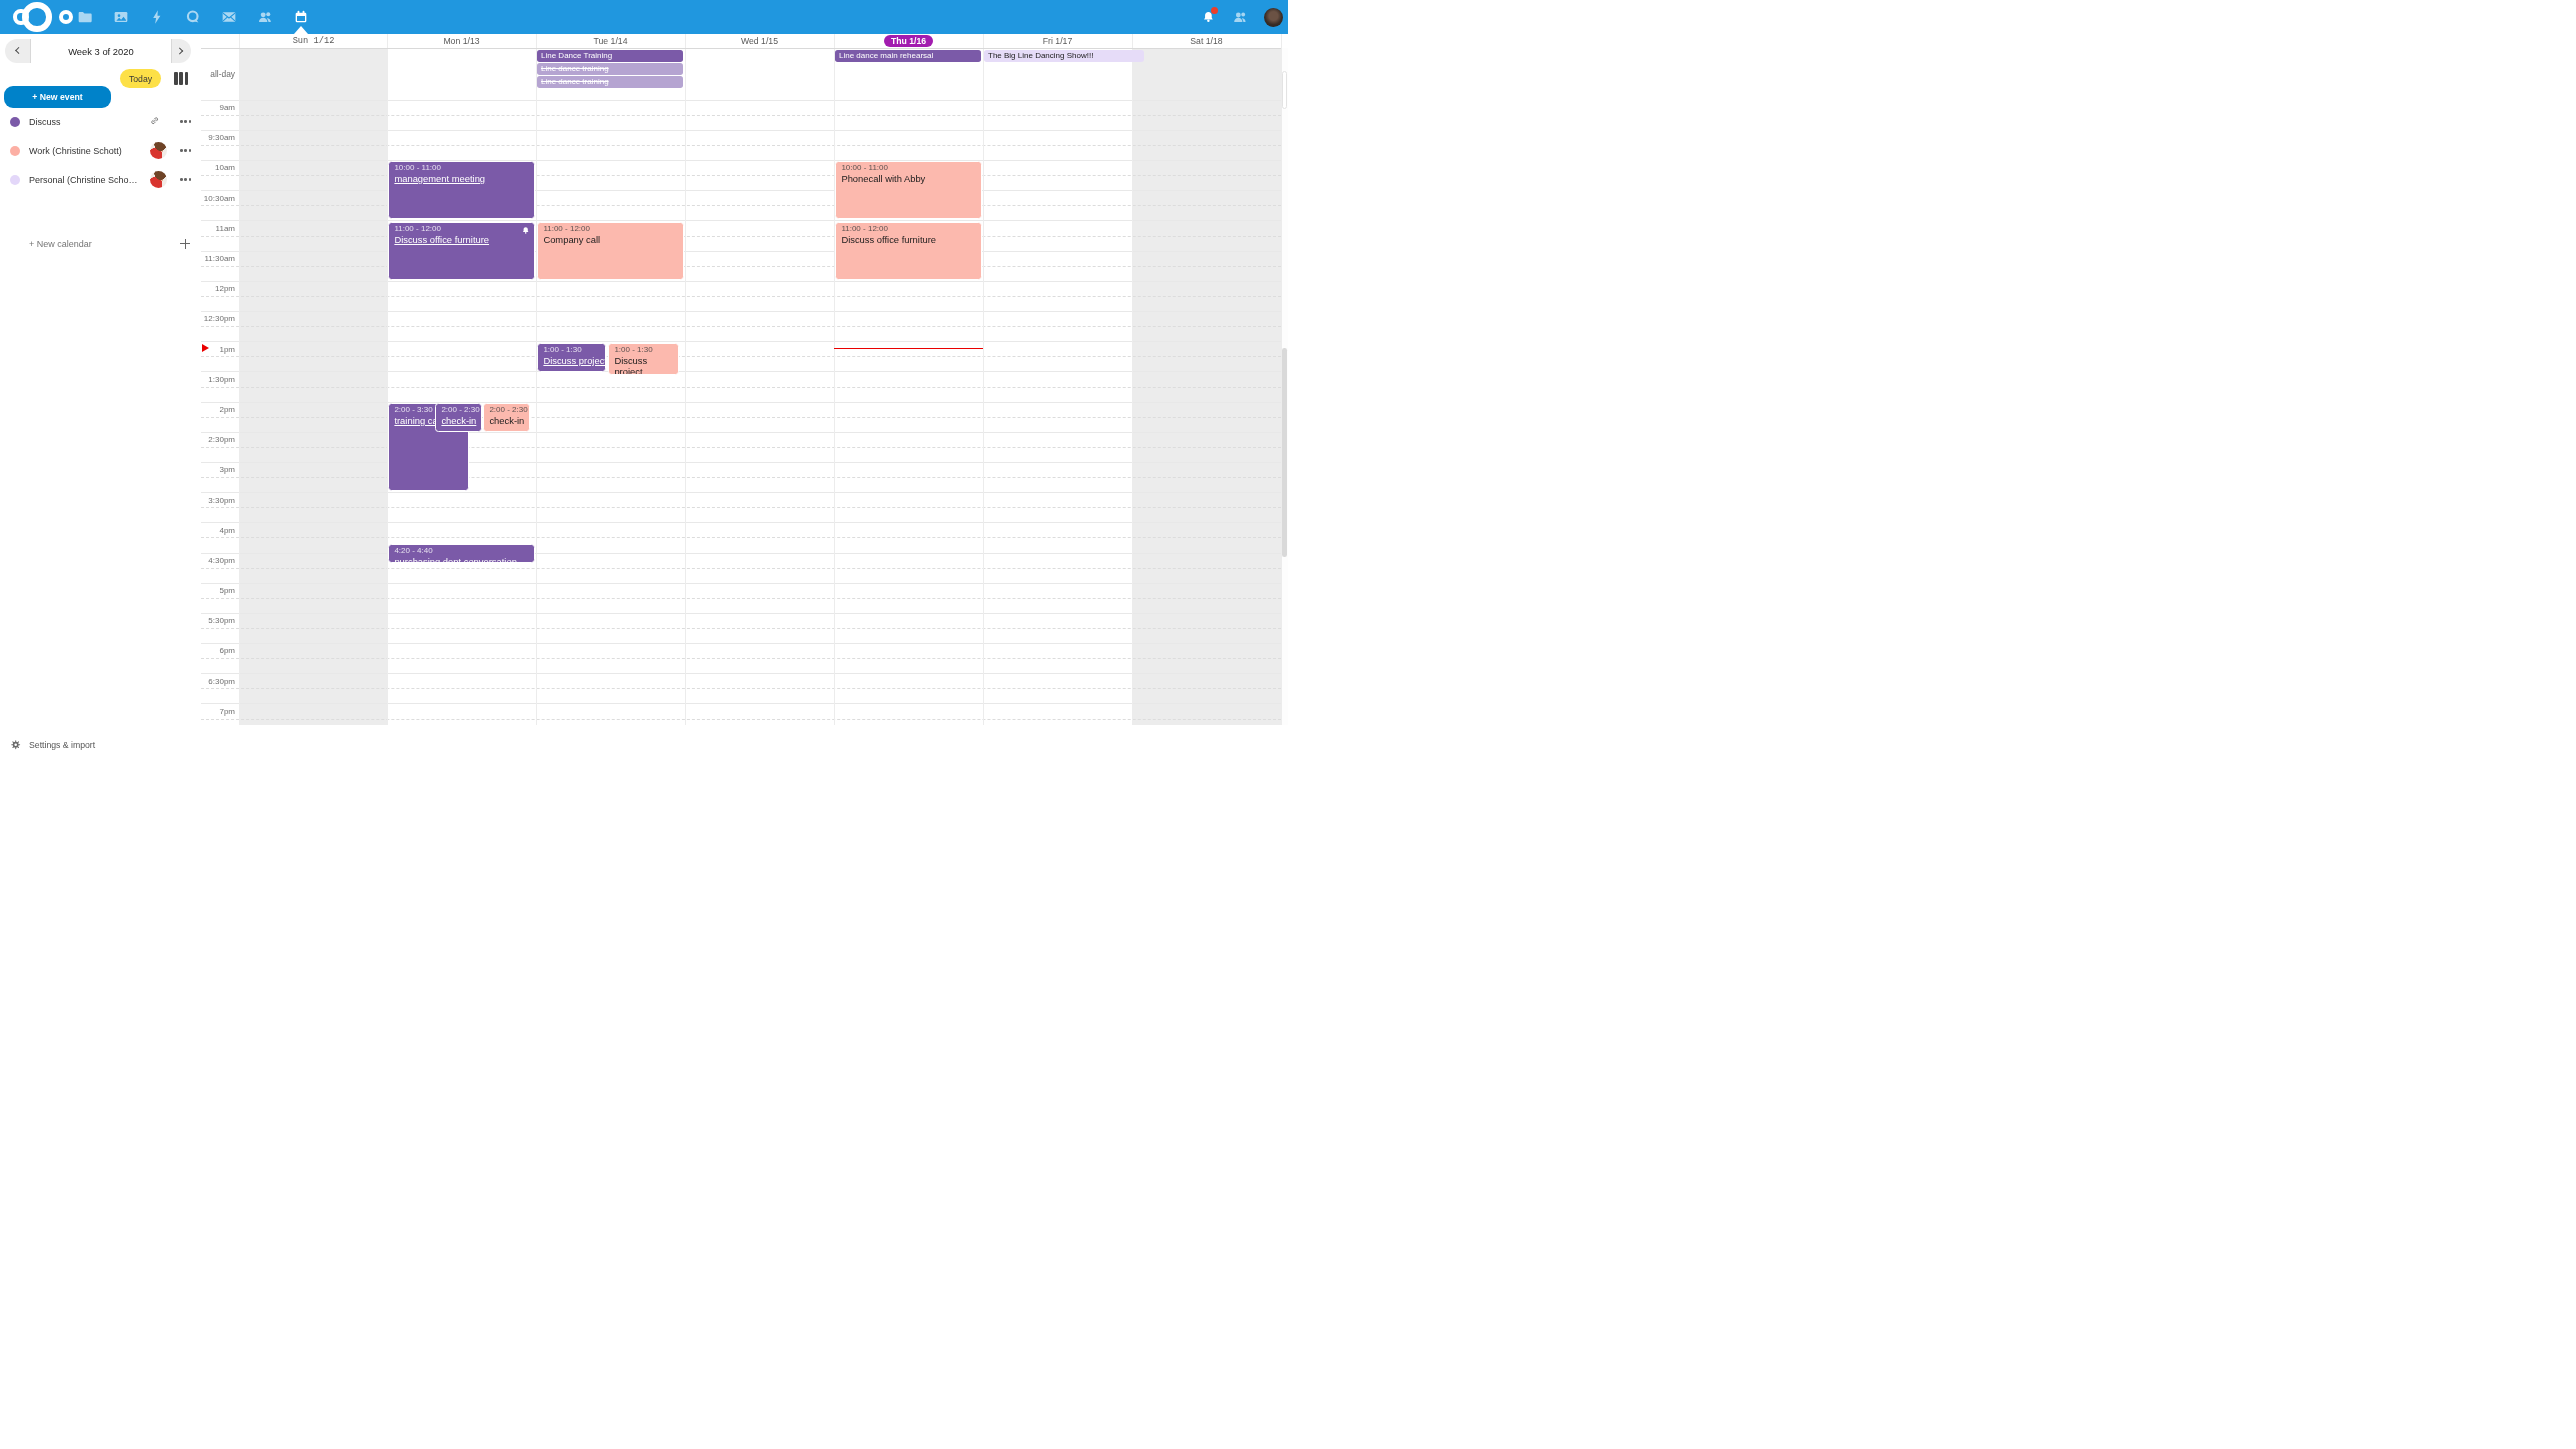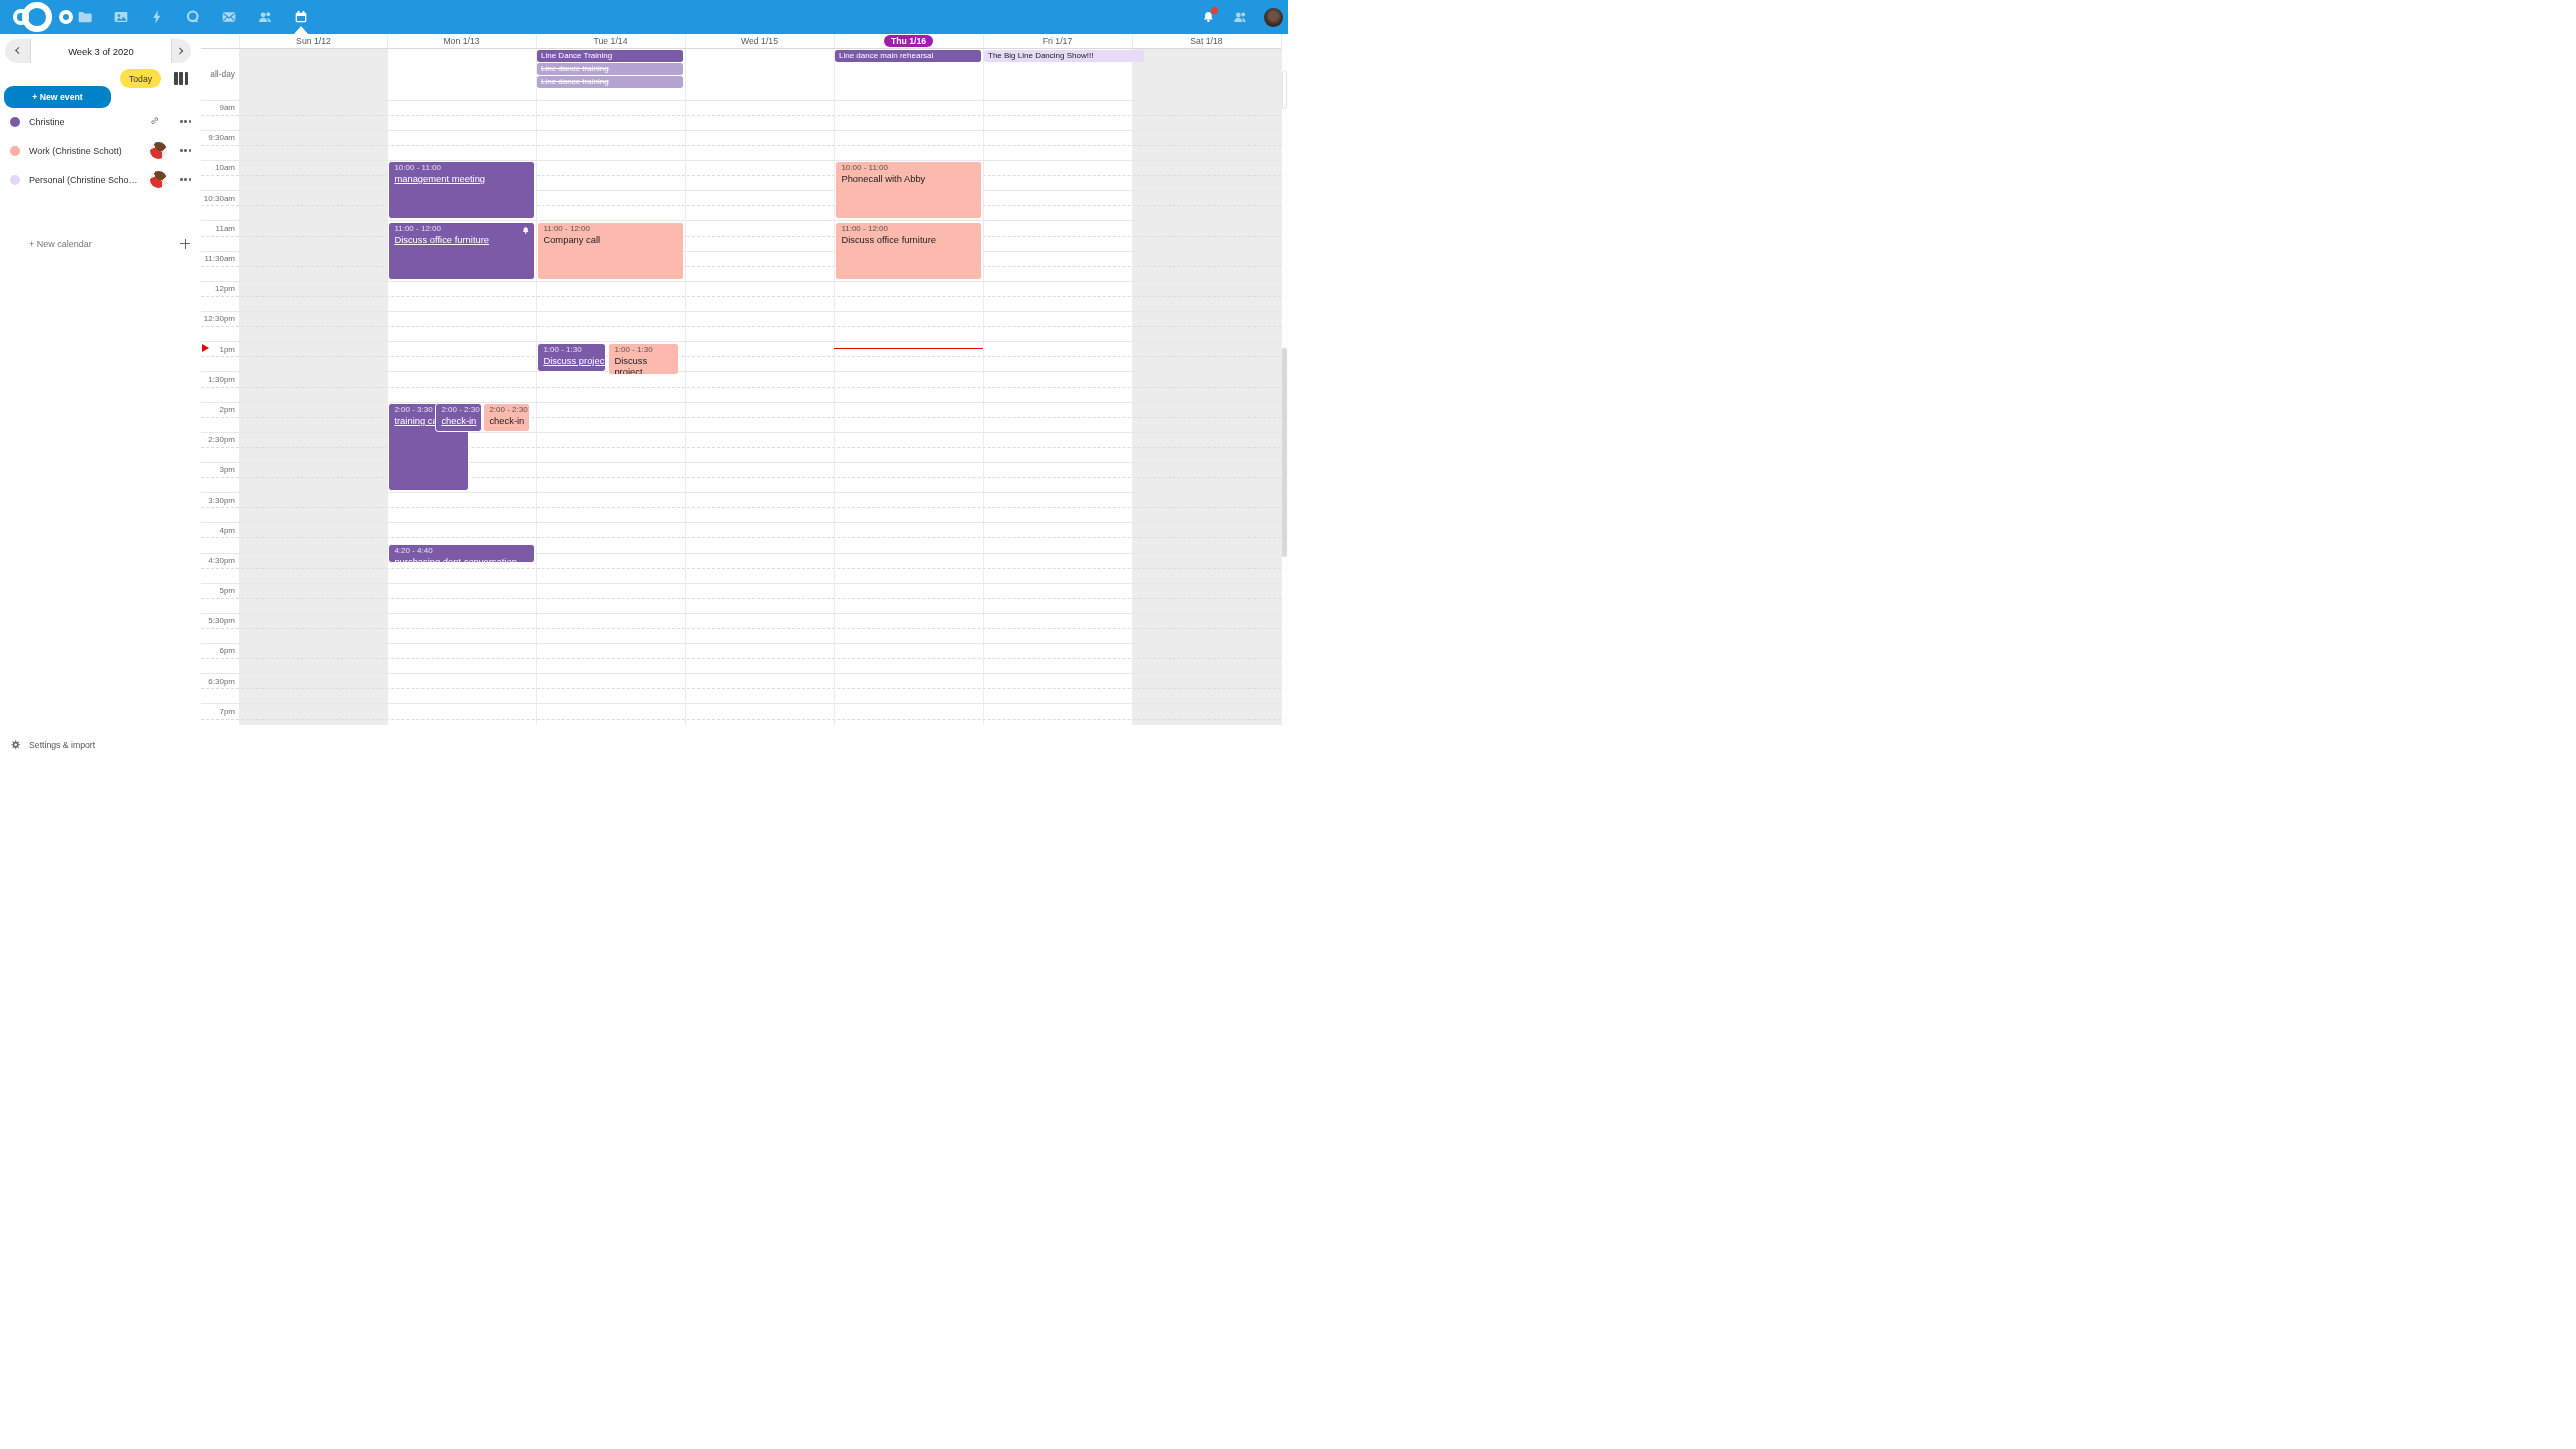--- a/index.html
+++ b/index.html
@@ -198,21 +198,21 @@
   <button class="btn-new-event">+ New event</button>
   <button class="btn-today">Today</button>
   <div class="view-toggle">
       <i></i>
       <i></i>
       <i></i>
     </div>
   <ul class="cal-list" id="cal-list">
       <li class="cal-row">
         <div class="cal-dot" style="background: rgb(123, 90, 168);"></div>
-        <div class="cal-name">Christine</div>
+        <div class="cal-name">Discuss</div>
         <div class="cal-link"><svg width="11.4" height="11.4" viewBox="0 0 24 24" fill="none" stroke="#6b6b6b" stroke-width="1.9" stroke-linecap="round">
             <path d="M9.8 14.2l4.4-4.4"></path>
             <path d="M12.6 15.6l-1.9 1.9a3 3 0 0 1-4.2-4.2l1.9-1.9"></path>
             <path d="M11.4 8.4l1.9-1.9a3 3 0 0 1 4.2 4.2l-1.9 1.9"></path>
           </svg></div>
         <div class="menu-dots">
           <i></i>
           <i></i>
           <i></i>
         </div>
@@ -329,21 +329,21 @@
     <div class="hline dashed" style="top: 685px;"></div>
     <div class="time-label" style="top: 673px;">7pm</div>
     <div class="vline" style="left: 38px;"></div>
     <div class="vline" style="left: 186px;"></div>
     <div class="vline" style="left: 335px;"></div>
     <div class="vline" style="left: 484px;"></div>
     <div class="vline" style="left: 633px;"></div>
     <div class="vline" style="left: 782px;"></div>
     <div class="vline" style="left: 931px;"></div>
     <div class="vline" style="left: 1080px;"></div>
-    <div class="day-header-cell" style="left: 38px; width: 149px;">Sun 1/12</div>
+    <div class="day-header-cell" style="left: 38px; width: 149px; font-family: Liberation Mono, monospace;">Sun 1/12</div>
     <div class="day-header-cell" style="left: 186px; width: 149px;">Mon 1/13</div>
     <div class="day-header-cell" style="left: 335px; width: 149px;">Tue 1/14</div>
     <div class="day-header-cell" style="left: 484px; width: 149px;">Wed 1/15</div>
     <div class="day-header-cell" style="left: 633px; width: 149px;">
       <span class="day-pill">Thu 1/16</span>
     </div>
     <div class="day-header-cell" style="left: 782px; width: 149px;">Fri 1/17</div>
     <div class="day-header-cell" style="left: 931px; width: 149px;">Sat 1/18</div>
     <div class="hdr-border"></div>
     <div class="allday-chip solid" style="left: 336px; width: 146px; top: 16px;">Line Dance Training</div>

